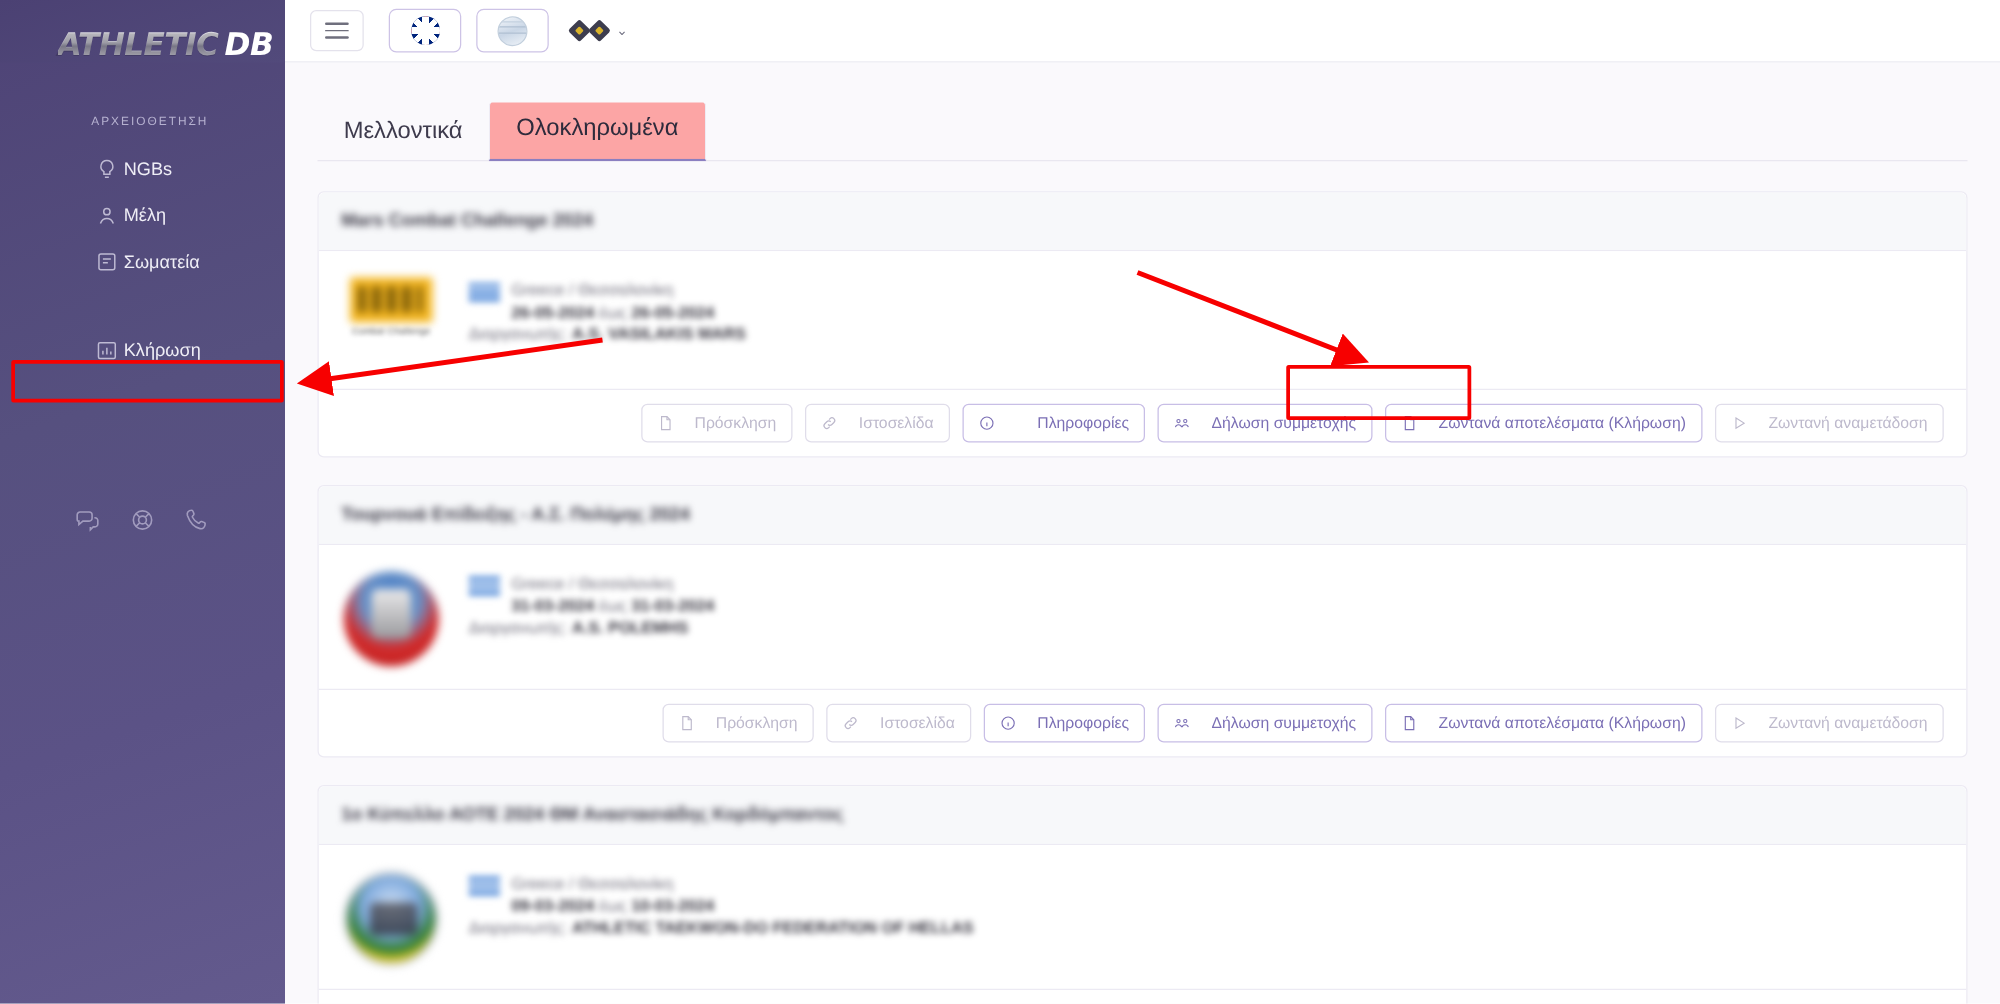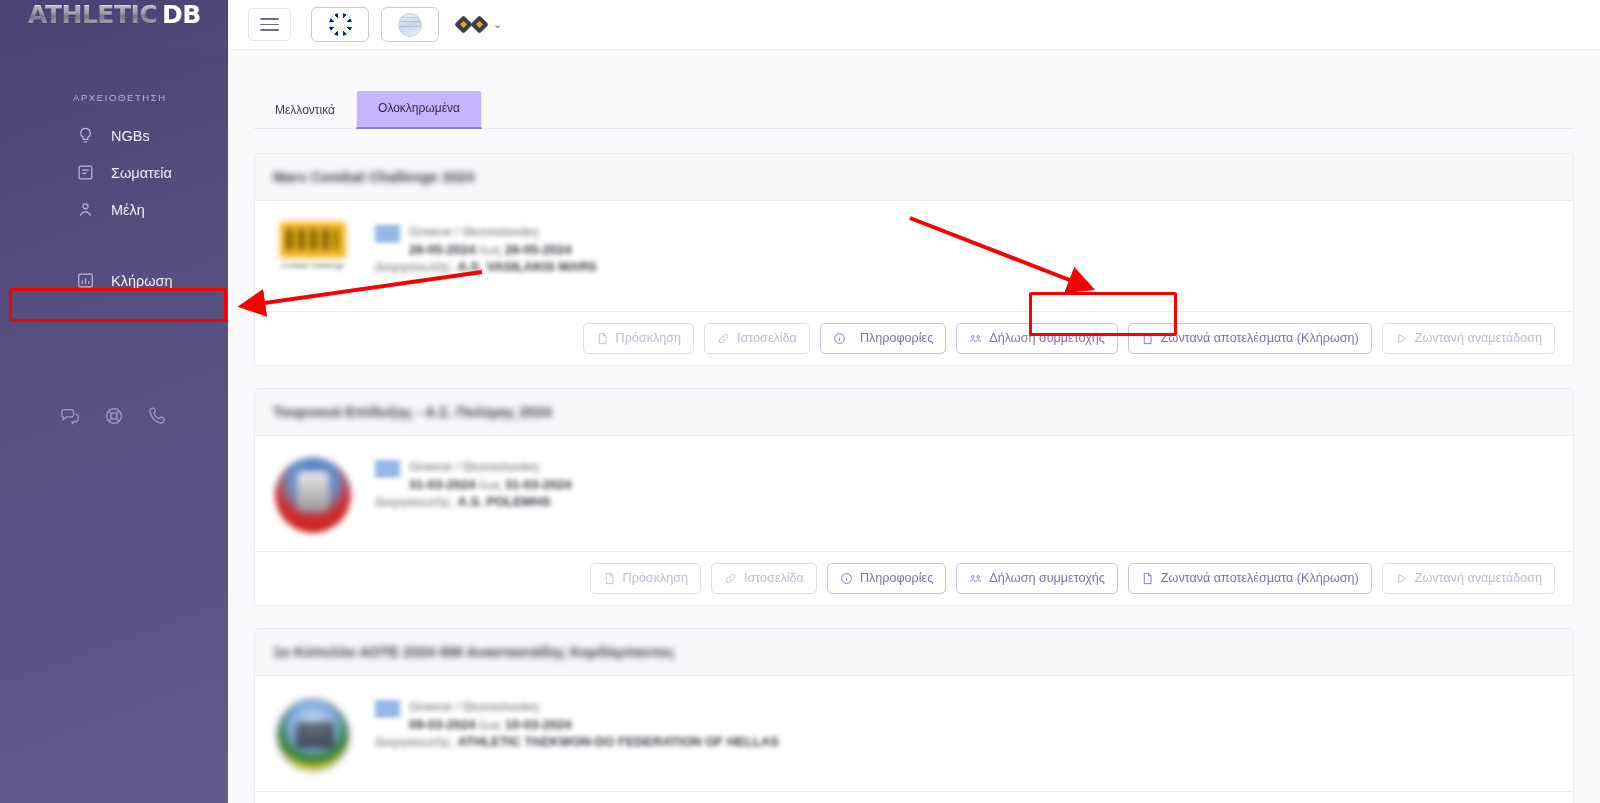--- a/index.html
+++ b/index.html
@@ -12,42 +12,43 @@
   .app { position: relative; width: 1600px; height: 803px; display: flex; }
 
   
   .sidebar {
     width: 228px; height: 803px; flex: 0 0 228px;
     background: linear-gradient(160deg, #4e4376 0%, #56507f 40%, #5b5286 70%, #635a8d 100%);
     position: relative;
     color: #e9e7f3;
   }
   .logo-wrap {
-    height: 50px; display: flex; align-items: flex-start; padding-left: 28px;
+    height: 50px; display: flex; align-items: flex-end; padding-left: 46px;
     background: linear-gradient(160deg,#4b4173 0%, #524a7b 100%);
+    font-style: italic;
   }
   .logo {
     font-size: 25px; font-weight: bold; letter-spacing: -0.5px;
     font-family: "DejaVu Sans", sans-serif;
   }
   .logo .athletic {
     background: linear-gradient(180deg,#f2f2f4 0%, #b9b8c4 45%, #8e8c9e 55%, #dedde4 100%);
     -webkit-background-clip: text; background-clip: text; color: transparent;
     text-shadow: 0 1px 0 rgba(0,0,0,0.15);
   }
   .logo .db { color: #ffffff; margin-left: 5px; }
 
   .nav { padding-top: 30px; padding-left: 48px; }
   .nav-section {
     font-size: 9.5px; letter-spacing: 1.6px; color: #b6b1d0;
     padding: 12px 0 14px 25px; text-transform: uppercase;
     font-weight: 500;
   }
   .nav-item {
-    display: flex; align-items: center; gap: 16px;
+    display: flex; align-items: center; gap: 4px;
     padding: 9px 0 9px 28px; font-size: 14.5px; color: #efeef6;
     position: relative; cursor: pointer;
   }
   .nav-item .ic { width: 19px; height: 19px; opacity: .75; display:flex; align-items:center; justify-content:center; }
   .nav-item .ic svg { width: 19px; height: 19px; display:block; }
   .nav-item.active {
     background: rgba(255,255,255,0.10);
     font-weight: bold;
   }
   .nav-item.active .ic { opacity: .95; }
@@ -121,26 +122,26 @@
   }
   .chev { color: #6e6e80; font-size: 11px; margin-left: 4px; }
 
   
   .content { flex: 1; overflow: hidden; padding: 0 26px 0 26px; position: relative; }
   .tabs {
     display: flex; align-items: flex-end; gap: 0; height: 52px;
     border-bottom: 1px solid #e9e7f0; margin-top: 27px;
   }
   .tab {
-    padding: 10px 21px 12px 21px; font-size: 12px; color: #3e3b4d;
+    padding: 10px 21px 12px 21px; font-size: 19px; color: #3e3b4d;
     cursor: pointer; background: transparent; border: none;
     font-family: inherit; line-height: 1.2; position: relative; bottom: -1px;
   }
   .tab.active {
-    background: #c4b5fd; color: #2e2b3c;
+    background: #fca5a5; color: #2e2b3c;
     border-bottom: 2px solid #8b7fc0;
     border-left: 1px solid #eeecf4; border-right: 1px solid #eeecf4;
     border-radius: 3px 3px 0 0;
   }
 
   .cards { margin-top: 24px; }
   .card {
     background: #ffffff; border: 1px solid #eceaf3; border-radius: 5px;
     margin-bottom: 22px;
   }
@@ -196,21 +197,21 @@
     filter: blur(2.6px); -webkit-filter: blur(2.6px); user-select:none;
   }
   .ev-date b, .ev-org b { color: #36343f; }
   .ev-stack { display:flex; flex-direction: column; gap: 3px; }
 
   .card-foot {
     border-top: 1px solid #eceaf3; padding: 11px 18px;
     display: flex; justify-content: flex-end; gap: 10px; flex-wrap: nowrap;
   }
   .btn {
-    display: inline-flex; align-items: center; gap: 7px;
+    display: inline-flex; align-items: center; gap: 17px;
     border: 1px solid #c8bee6; border-radius: 5px; background: #fff;
     color: #7b6fb5; font-size: 12.6px; padding: 7px 12px; cursor: pointer;
     font-family: inherit; white-space: nowrap; line-height: 1.2;
   }
   .btn.disabled { color: #bdb9cc; border-color: #e0ddea; cursor: default; }
   .btn .bi { width: 13px; height: 13px; display:flex; align-items:center; justify-content:center; }
   .btn .bi svg { width: 13px; height: 13px; display:block; }
 
   
   .annot { position: absolute; pointer-events: none; z-index: 50; }
@@ -240,35 +241,35 @@
               <path d="M12 3a6 6 0 0 0-3 11.2V17h6v-2.8A6 6 0 0 0 12 3z"></path>
               <path d="M10 20h4"></path>
             </svg>
         </span>
         <span>NGBs</span>
       </div>
 
       <div class="nav-item">
         <span class="ic">
           <svg viewBox="0 0 24 24" fill="none" stroke="#e2dff0" stroke-width="1.5">
+              <circle cx="12" cy="8" r="3.2"></circle>
+              <path d="M5.5 20c1.3-3.4 4-5 6.5-5s5.2 1.6 6.5 5"></path>
+            </svg>
+        </span>
+        <span>Μέλη</span>
+      </div>
+
+      <div class="nav-item">
+        <span class="ic">
+          <svg viewBox="0 0 24 24" fill="none" stroke="#e2dff0" stroke-width="1.5">
               <rect x="4" y="4" width="16" height="16" rx="2"></rect>
               <path d="M8 9h8M8 13h5"></path>
             </svg>
         </span>
         <span>Σωματεία</span>
-      </div>
-
-      <div class="nav-item">
-        <span class="ic">
-          <svg viewBox="0 0 24 24" fill="none" stroke="#e2dff0" stroke-width="1.5">
-              <circle cx="12" cy="8" r="3.2"></circle>
-              <path d="M5.5 20c1.3-3.4 4-5 6.5-5s5.2 1.6 6.5 5"></path>
-            </svg>
-        </span>
-        <span>Μέλη</span>
       </div>
 
       <div class="nav-gap"></div>
 
 
 
       <div class="nav-item">
         <span class="ic">
           <svg viewBox="0 0 24 24" fill="none" stroke="#e2dff0" stroke-width="1.5">
               <rect x="3.5" y="4" width="17" height="16" rx="1.5"></rect>

